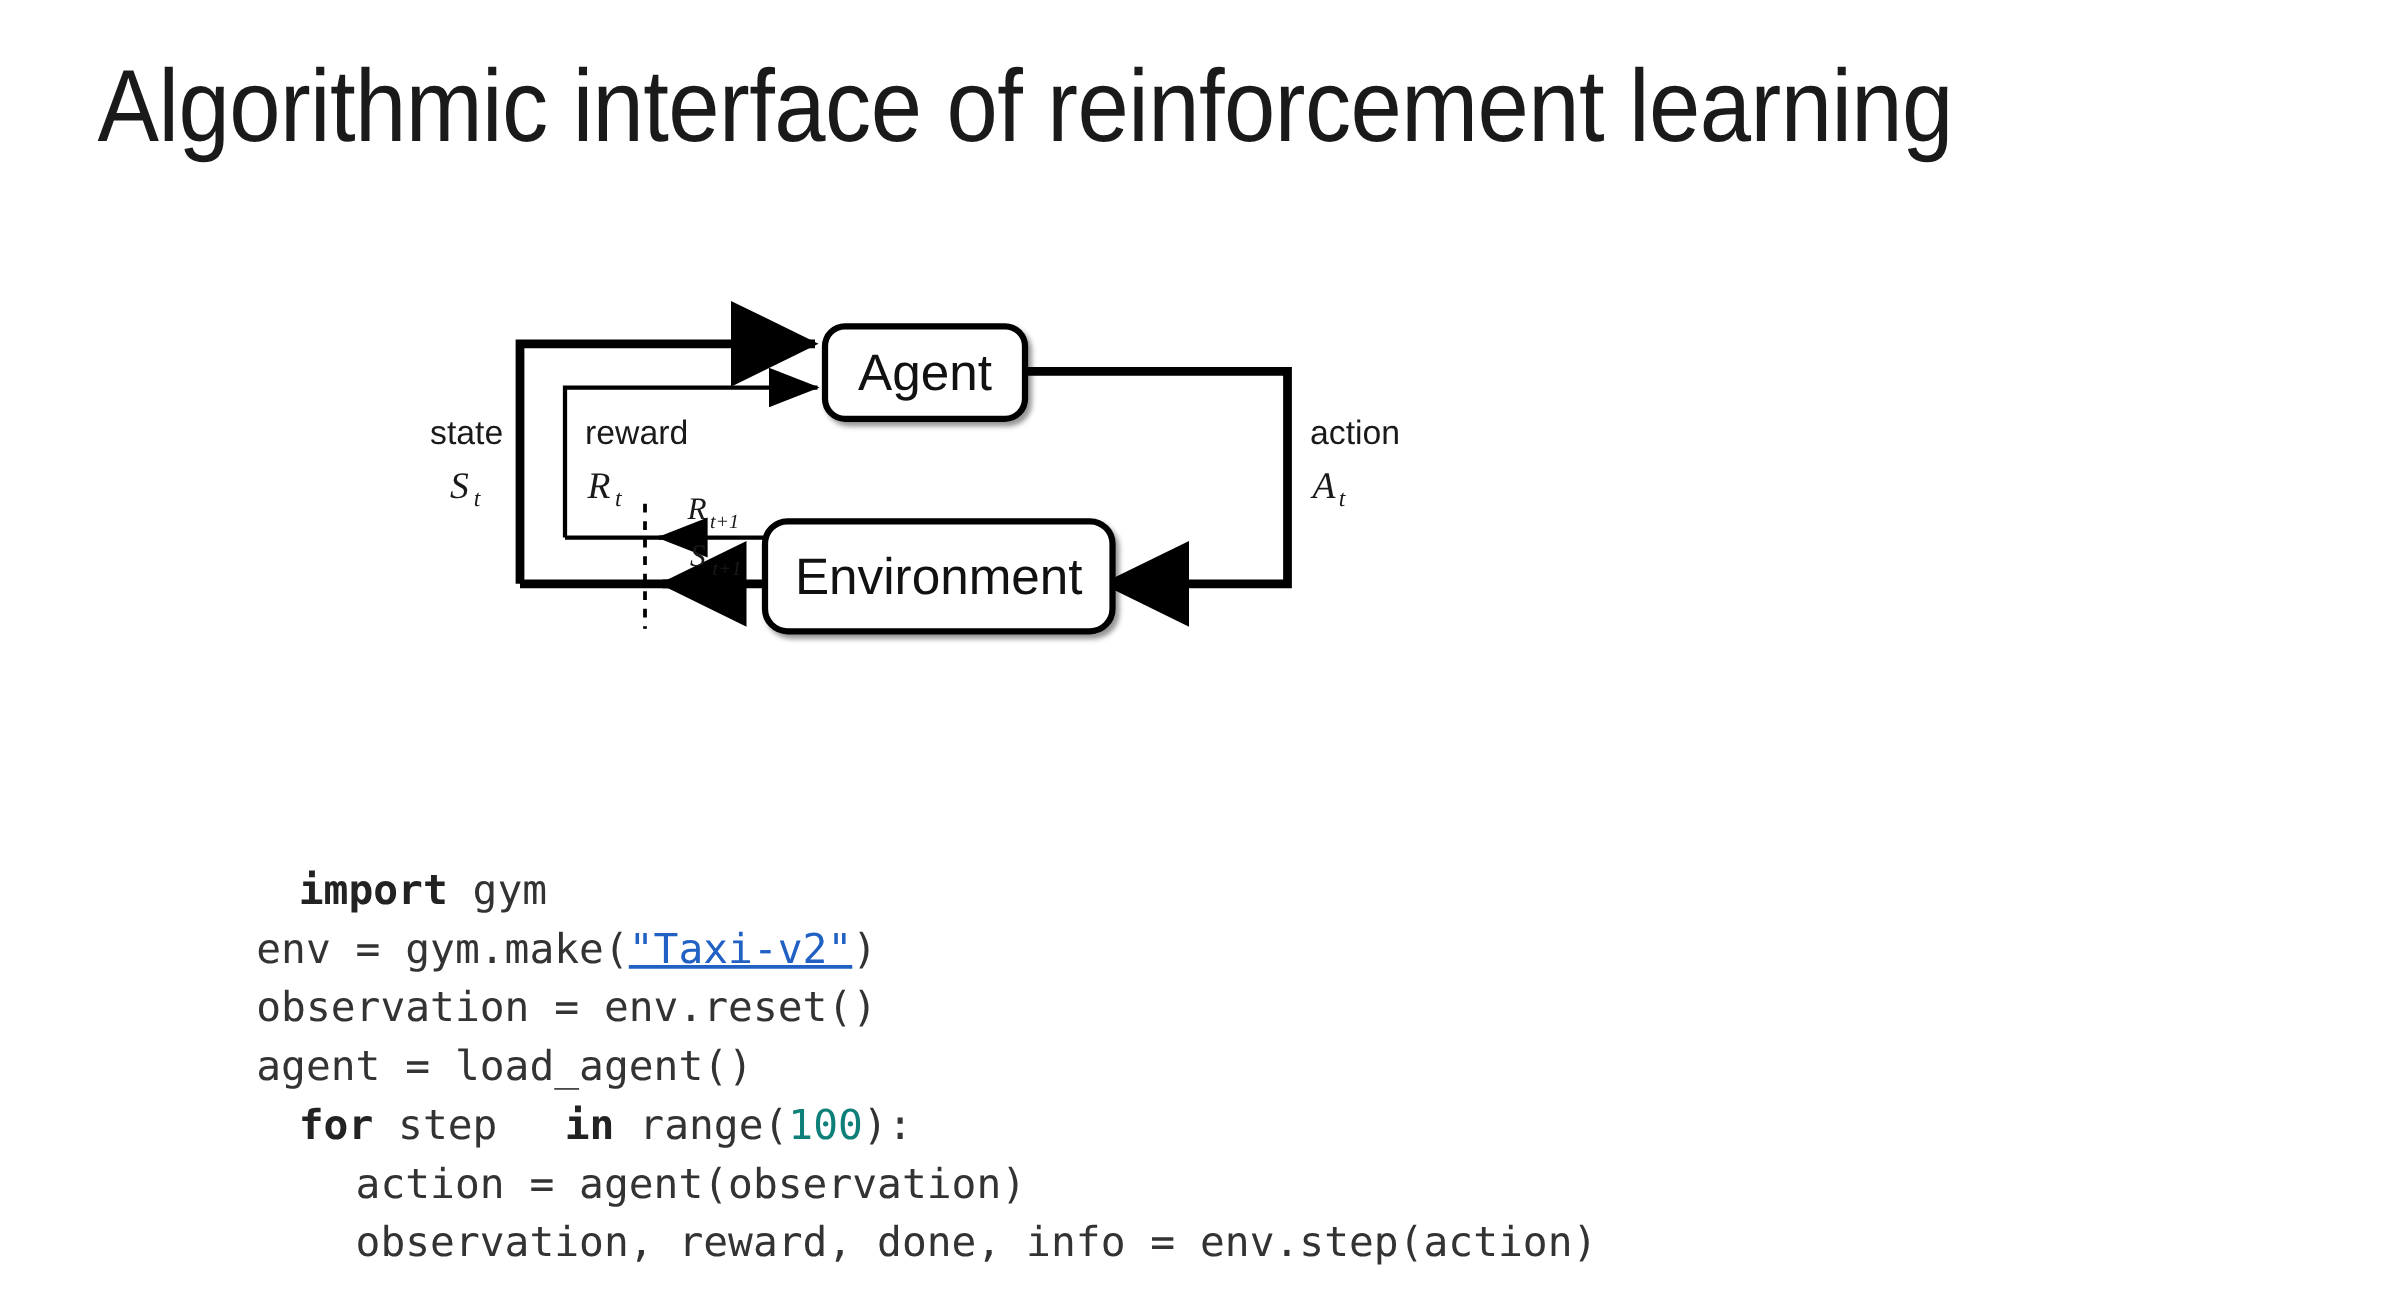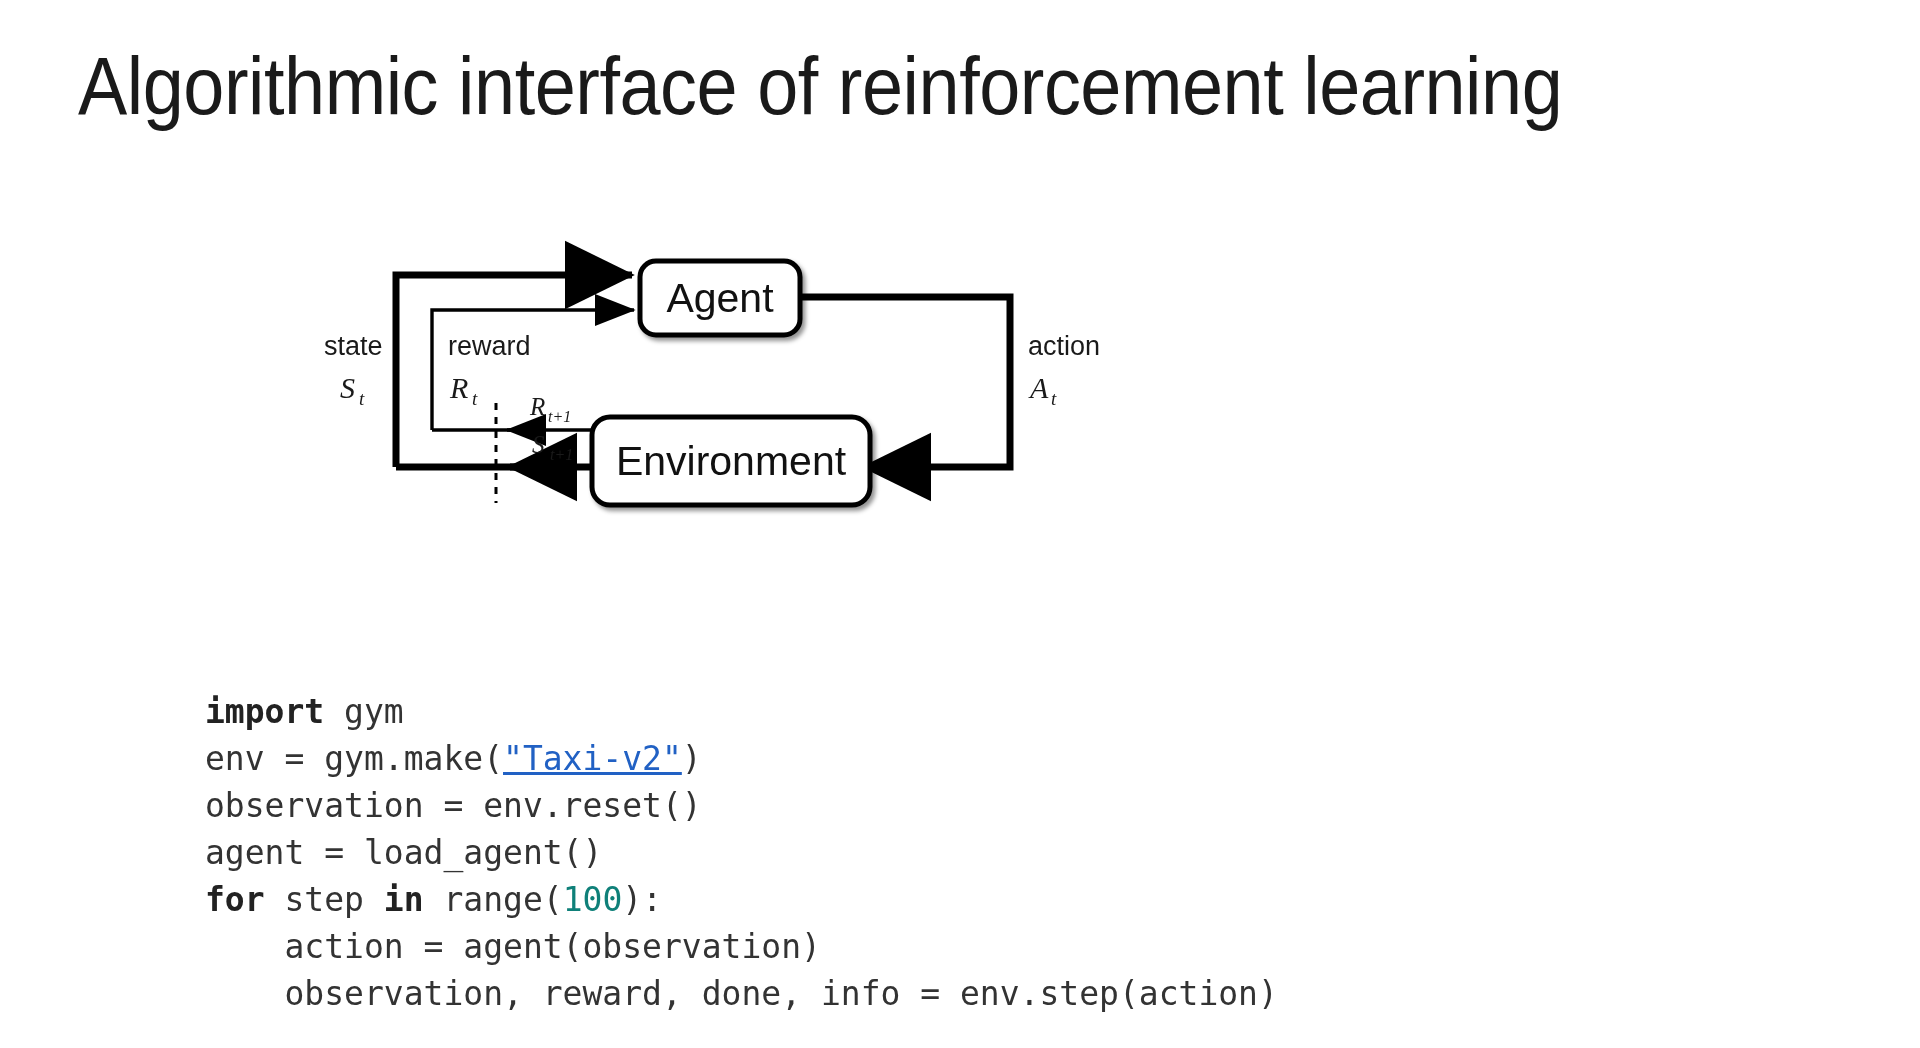--- a/index.html
+++ b/index.html
@@ -29,21 +29,21 @@
     letter-spacing: -0.5px;
     color: #1a1a1a;
     white-space: nowrap;
     transform: scaleX(0.90);
     transform-origin: left center;
   }
 
   
   #rl-diagram {
     position: absolute;
-    left: 360px;
+    left: 380px;
     top: 255px;
     width: 1060px;
     height: 360px;
     text-decoration: underline;
   }
   #rl-diagram svg {
     display: block;
     width: 1060px;
     height: 360px;
     overflow: visible;
@@ -89,21 +89,21 @@
     left: 205px;
     top: 688px;
     font-family: "DejaVu Sans Mono", "Liberation Mono", monospace;
     font-size: 33px;
     line-height: 47px;
     color: #333333;
     white-space: pre;
     letter-spacing: 0px;
   }
   .code-line { display: block; height: 47px; }
-  .kw   { font-weight: bold; color: #222222; }
+  .kw   { font-weight: bold; color: #222222; margin-left: 34px; }
   .num  { color: #0f8079; text-align: center; }
   .link { color: #2161c4; text-decoration: underline; }
 </style>
 </head>
 <body>
 
 <div id="slide-title">Algorithmic interface of reinforcement learning</div>
 
 <div id="rl-diagram">
   <svg viewBox="0 0 1060 360" xmlns="http://www.w3.org/2000/svg" aria-hidden="true">

